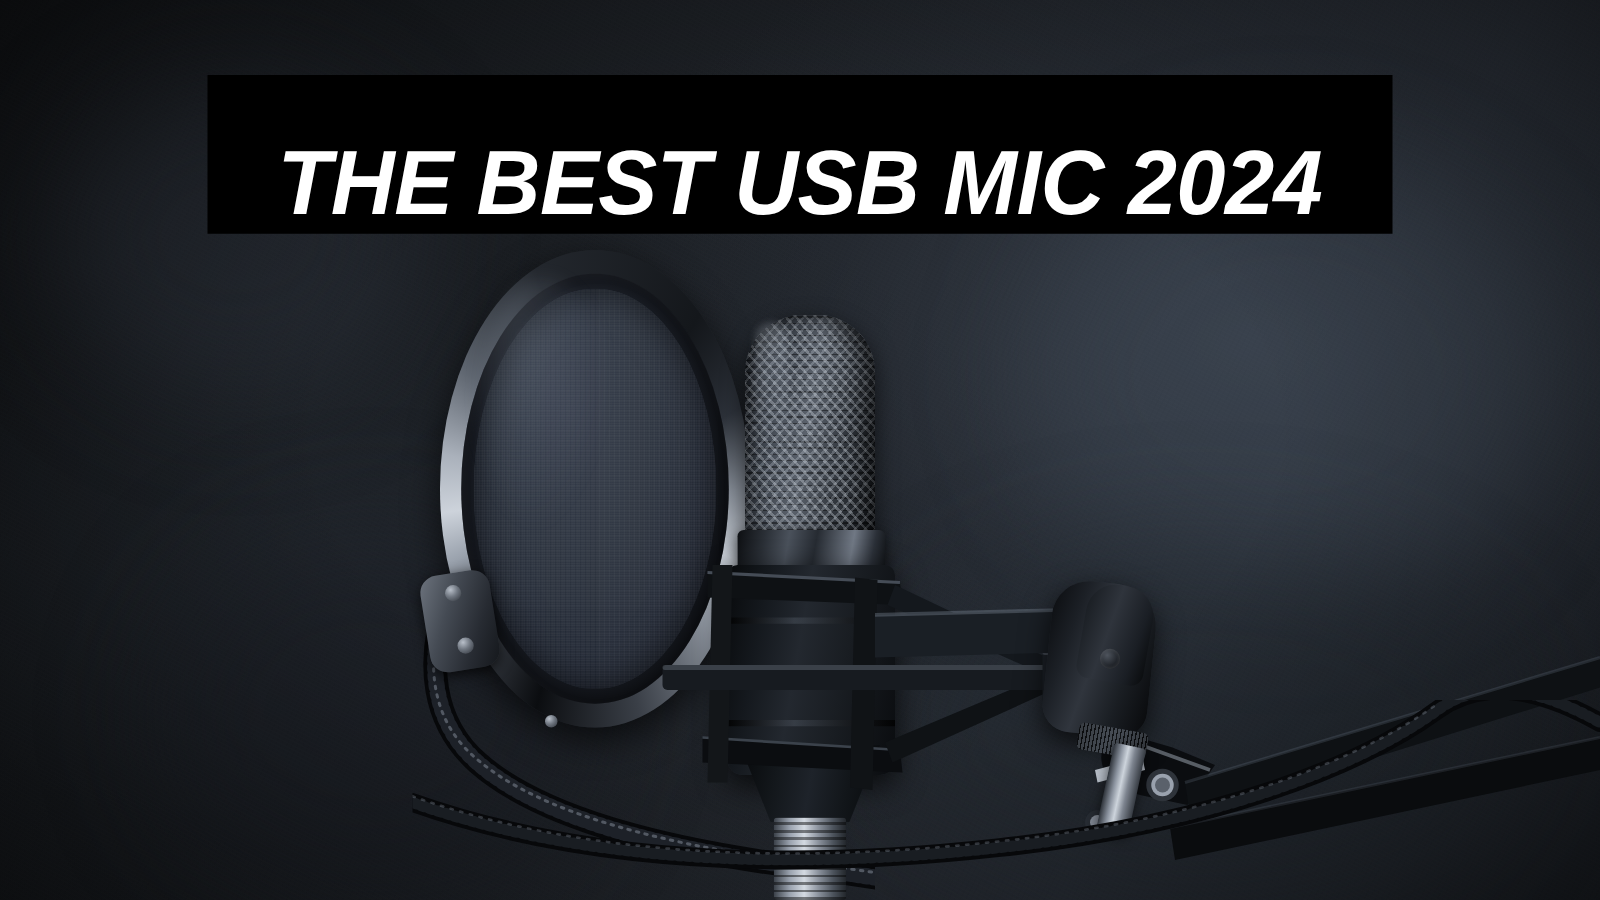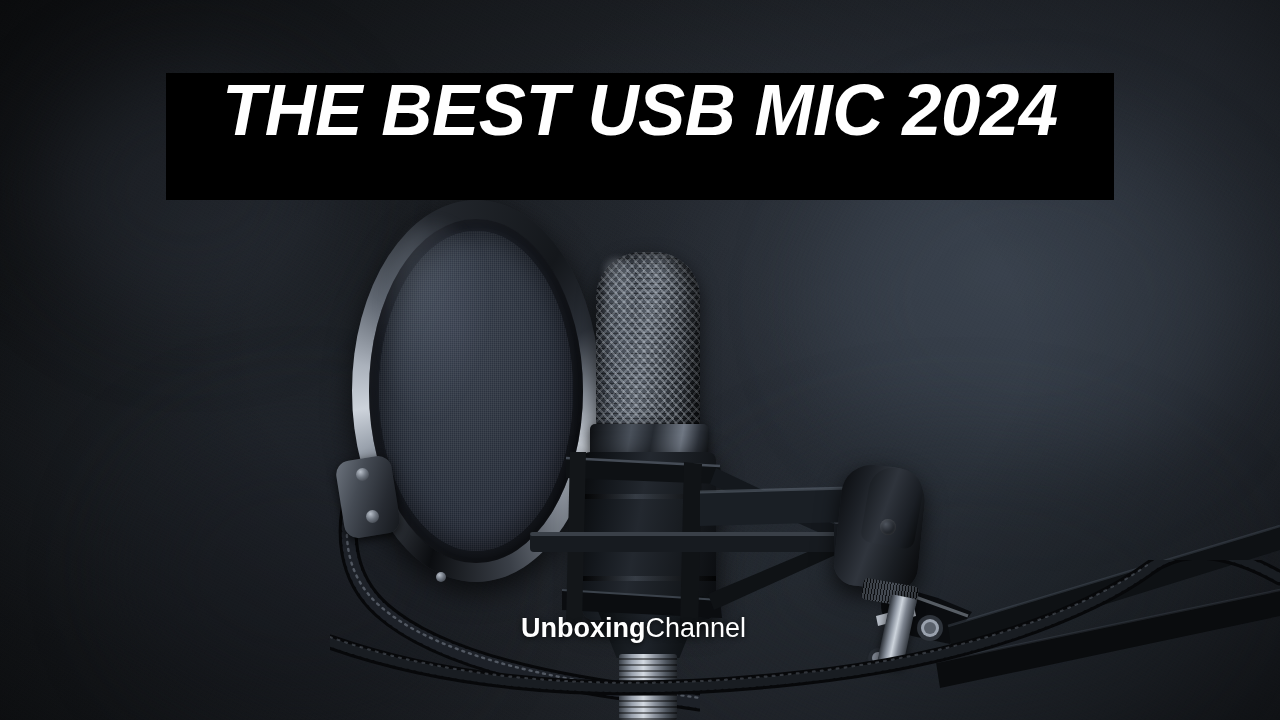--- a/index.html
+++ b/index.html
@@ -229,25 +229,25 @@
     transform: rotate(12deg);
     box-shadow: 0 3px 10px rgba(0,0,0,0.6);
   }
 
   
   .cable { position:absolute; left:330px; top:560px; width:950px; height:160px; }
 
   
   .title-band {
     position: absolute;
-    left: 166px; top: 73px;
+    left: 166px; top: 60px;
     width: 948px; height: 127px;
     background: #000000;
     display: flex;
-    align-items: flex-start;
+    align-items: flex-end;
     justify-content: center;
   }
   .title-text {
     color: #ffffff;
     font-family: "Liberation Sans", sans-serif;
     font-weight: 700;
     font-style: italic;
     font-size: 73px;
     line-height: 1;
     letter-spacing: -0.5px;
@@ -370,17 +370,14 @@
       <path d="M0,82 C130,128 290,138 470,118 C640,100 760,52 820,8 C856,-18 900,-10 950,18" fill="none" stroke="#191d22" stroke-width="9" stroke-linecap="round" stroke-dasharray="3 4"></path>
       <path d="M0,77 C130,123 290,133 470,113 C640,95 760,47 820,3" fill="none" stroke="rgba(170,182,198,0.26)" stroke-width="2" stroke-linecap="round" stroke-dasharray="2 6"></path>
     </svg>
 
   </div>
 
   <div class="title-band">
     <span class="title-text">THE BEST USB MIC 2024</span>
   </div>
 
-  <div class="watermark">
-    <span class="wm-bold">Unboxing</span><span class="wm-light">Channel</span>
-  </div>
 
 </div>
 
 </body></html>

